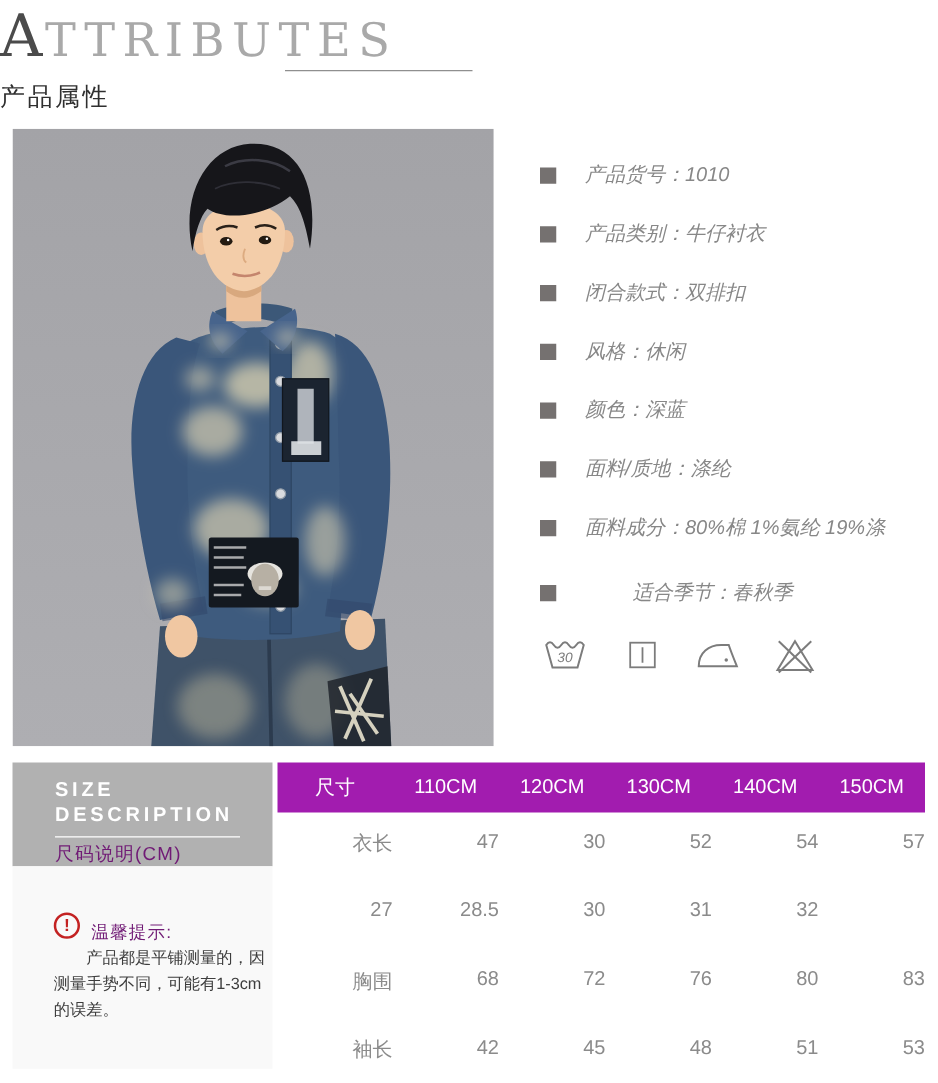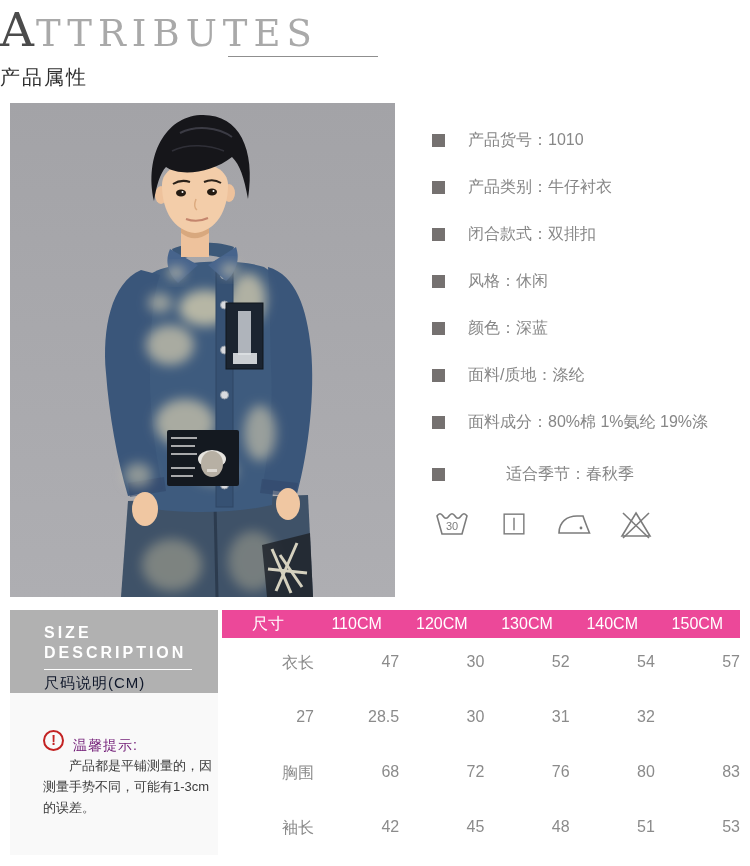--- a/index.html
+++ b/index.html
@@ -17,47 +17,47 @@
     font-size:37px; line-height:1.1; color:#a9a9a9; letter-spacing:6px;
   }
   .title-en .lead { font-size:47px; color:#4b4b4b; letter-spacing:2px; }
   .title-underline { width:150px; height:1px; background:#8f8f8f; margin:0 auto 7px; }
   .title-cn { font-size:20px; color:#2f2f2f; letter-spacing:2px; }
 
   
   .photo { position:absolute; left:10px; top:103px; width:385px; height:494px; display:block; }
 
   
-  .attrs { position:absolute; left:432px; top:117px; width:312px; }
+  .attrs { position:absolute; left:432px; top:117px; width:312px;font-style:italic; }
   .attr-item { display:flex; align-items:center; height:47px; }
   .attr-item .bullet { width:13px; height:13px; background:#757170; margin-right:23px; flex:none; }
   .attr-text { font-size:16px; color:#878787; white-space:nowrap; }
   .attr-item.last { margin-top:5px;gap:38px; }
   .care-row { display:flex; align-items:center; gap:24px; margin-top:9px; margin-left:1px; }
   .care-row svg { display:block; }
 
   
   .size-left { position:absolute; left:10px; top:610px; width:208px; }
   .size-head { background:#b1b1b1; height:83px; padding:13px 0 0 34px; }
   .size-head .en { color:#fff; font-weight:bold; font-size:16px; letter-spacing:3px; line-height:1.28; }
   .size-head .rule { width:148px; height:1px; background:#ffffff; margin:5px 0 4px; }
-  .size-head .cn { color:#0f172a; font-size:15px; letter-spacing:1px; }
+  .size-head .cn { color:#701a75; font-size:15px; letter-spacing:1px; }
   .size-tip { background:#f9f9f9; height:162px; padding:32px 12px 0 33px; }
   .tip-head { display:flex; align-items:center; gap:9px; }
   .tip-icon {
     width:21px; height:21px; border:2px solid #c32222; border-radius:50%;
     color:#c32222; font-weight:bold; font-size:14px; line-height:17px; text-align:center; flex:none;
   }
   .tip-title { font-size:14px; font-weight:normal; color:#701a75; letter-spacing:1px;margin-top:12px; }
   .tip-body { margin-top:0; width:172px; font-size:13px; color:#3d3d3d; line-height:1.63; text-indent:2em; }
 
   
   .size-table { position:absolute; left:222px; top:610px; width:518px; }
   .t-head, .t-row { display:grid; grid-template-columns:92px repeat(5,1fr); }
-  .t-head { background:#ec4899; height:28px; align-items:center; }
+  .t-head { background:#a21caf; height:40px; align-items:center; }
   .t-head .th { color:#ffffff; font-size:16px; text-align:center; }
   .t-row { height:55px; }
   .t-row .td { color:#8b8b8b; font-size:16px; text-align:right; padding-top:15px; }
 </style>
 </head>
 <body>
 
 <div class="page">
 
   <div class="header">

